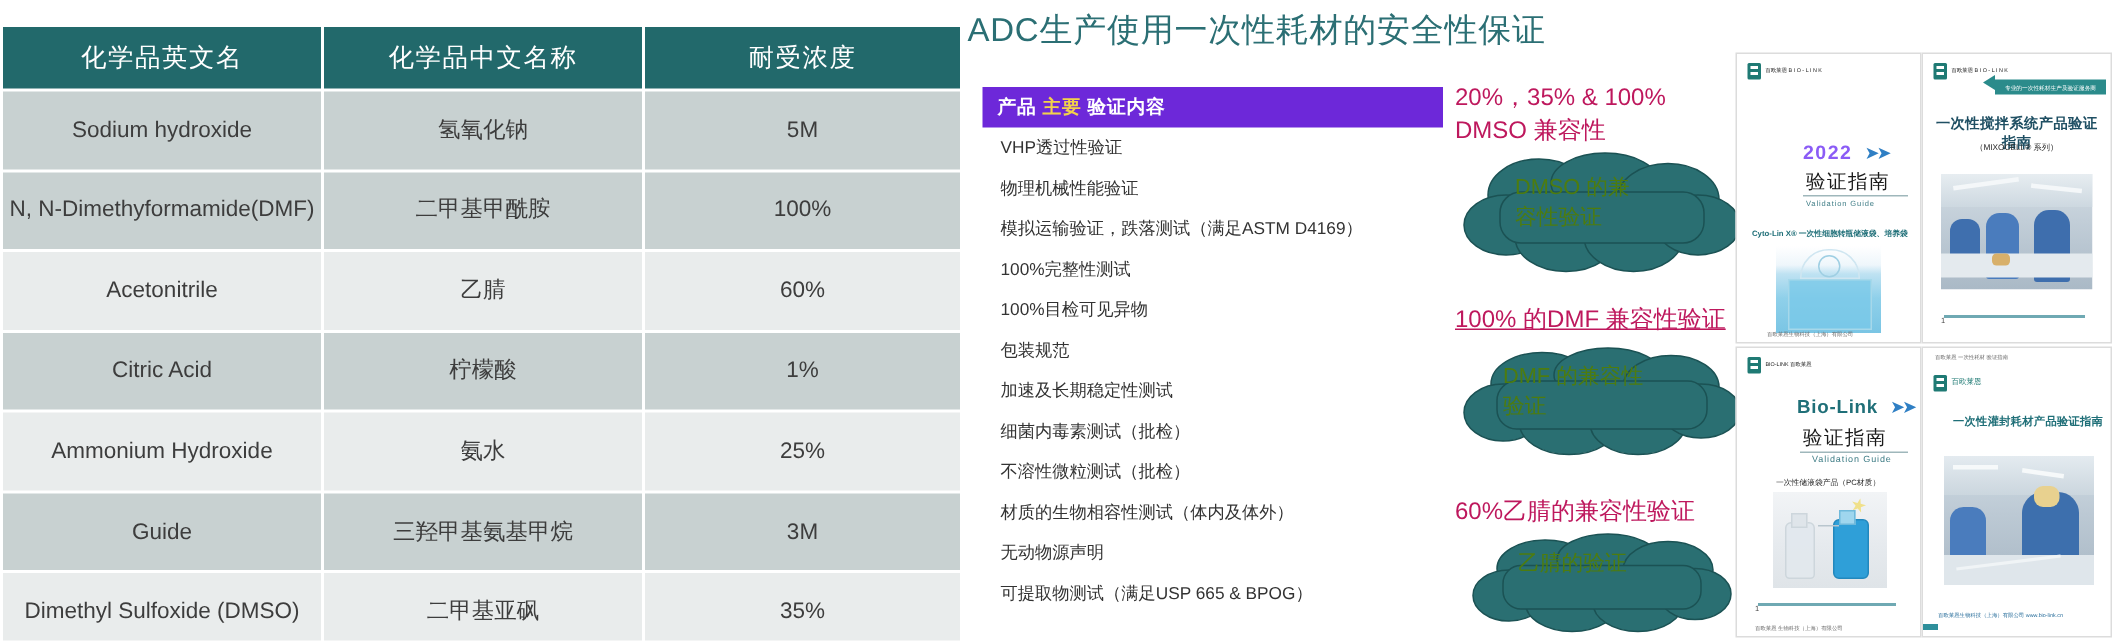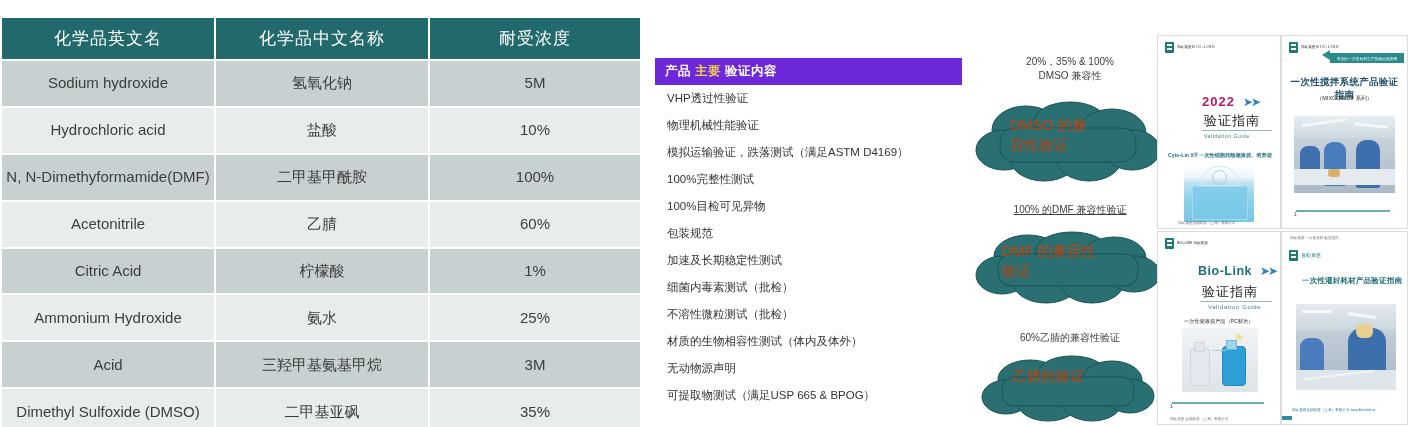--- a/index.html
+++ b/index.html
@@ -54,27 +54,27 @@
   .valid-item{
     font-size:11.5px;color:#333333;
     padding:5.5px 10px 5.5px 12px;
     white-space:nowrap;
     border-bottom:1px solid #ffffff;
   }
 
   
   #clouds{position:absolute;left:330px;top:55px;width:200px;height:365px;}
   .cloud-cap{
-    text-align:center;font-size:10px;color:#404040;line-height:1.35;
+    font-size:16px;color:#be185d;line-height:1.35;
     white-space:nowrap;
   }
   .cloud-wrap{position:relative;}
   .cloud-wrap svg{display:block;}
   .cloud-text{
-    position:absolute;color:#c2410c;font-size:14.5px;line-height:1.35;
+    position:absolute;color:#4d7c0f;font-size:14.5px;line-height:1.35;
     text-align:left;
   }
 
   
   .doc{
     position:absolute;background:#ffffff;
     border:1px solid #dcdcdc;overflow:hidden;
   }
   .doc-logo{
     position:absolute;left:7px;top:6px;display:flex;align-items:center;gap:3px;
@@ -86,21 +86,21 @@
   .doc-logo .mark:after{
     content:"";position:absolute;left:2px;top:2px;width:5px;height:2px;background:#fff;
     box-shadow:0 4px 0 #fff;
   }
   .doc-logo .mark-txt{font-size:3.6px;color:#1a1a1a;line-height:1.25;white-space:nowrap;}
   .doc-ribbon{
     position:absolute;height:10px;background:#2b8b8b;color:#fff;
     font-size:3.8px;display:flex;align-items:center;justify-content:center;
     white-space:nowrap;
   }
-  .doc-year{font-size:13px;color:#be185d;font-weight:bold;letter-spacing:1px;}
+  .doc-year{font-size:13px;color:#8b5cf6;font-weight:bold;letter-spacing:1px;}
   .doc-cn{font-size:13px;color:#1a1a1a;letter-spacing:1px;}
   .doc-en{font-size:5px;color:#3f7d86;letter-spacing:.6px;}
   .doc-sub{font-size:5.2px;color:#2a2a2a;white-space:nowrap;}
   .doc-brand{font-size:12.5px;color:#1f6f78;font-weight:bold;letter-spacing:.5px;}
   .doc-rule{height:1px;background:#9fb7bb;}
   .arrows{color:#2f7fc4;font-size:12px;letter-spacing:-2px;}
   .photo{position:absolute;overflow:hidden;}
   .doc-foot{position:absolute;font-size:3.6px;color:#6b6b6b;white-space:nowrap;}
   .doc-pagebar{position:absolute;height:2px;background:#6fa9b3;}
   .doc-pagenum{position:absolute;font-size:5px;color:#444;}
@@ -120,25 +120,20 @@
       <th>化学品中文名称</th>
       <th>耐受浓度</th>
     </tr>
   </thead>
   <tbody id="chem-body">
       <tr class="band-dark">
         <td>Sodium hydroxide</td>
         <td>氢氧化钠</td>
         <td>5M</td>
       </tr>
-      <tr class="band-light">
-        <td>Hydrochloric acid</td>
-        <td>盐酸</td>
-        <td>10%</td>
-      </tr>
       <tr class="band-dark">
         <td>N, N-Dimethyformamide(DMF)</td>
         <td>二甲基甲酰胺</td>
         <td>100%</td>
       </tr>
       <tr class="band-light">
         <td>Acetonitrile</td>
         <td>乙腈</td>
         <td>60%</td>
       </tr>
@@ -146,34 +141,35 @@
         <td>Citric Acid</td>
         <td>柠檬酸</td>
         <td>1%</td>
       </tr>
       <tr class="band-light">
         <td>Ammonium Hydroxide</td>
         <td>氨水</td>
         <td>25%</td>
       </tr>
       <tr class="band-dark">
-        <td>Acid</td>
+        <td>Guide</td>
         <td>三羟甲基氨基甲烷</td>
         <td>3M</td>
       </tr>
       <tr class="band-light">
         <td>Dimethyl Sulfoxide (DMSO)</td>
         <td>二甲基亚砜</td>
         <td>35%</td>
       </tr>
     </tbody>
 </table>
 
 <div id="right-pane">
 
+  <div id="slide-title">ADC生产使用一次性耗材的安全性保证</div>
 
   <div id="valid-list">
     <div id="valid-list-header">
       <span>产品 </span><span class="hl">主要</span><span> 验证内容</span>
     </div>
     <div id="valid-items">
         <div class="valid-item">VHP透过性验证</div>
         <div class="valid-item">物理机械性能验证</div>
         <div class="valid-item">模拟运输验证，跌落测试（满足ASTM D4169）</div>
         <div class="valid-item">100%完整性测试</div>

